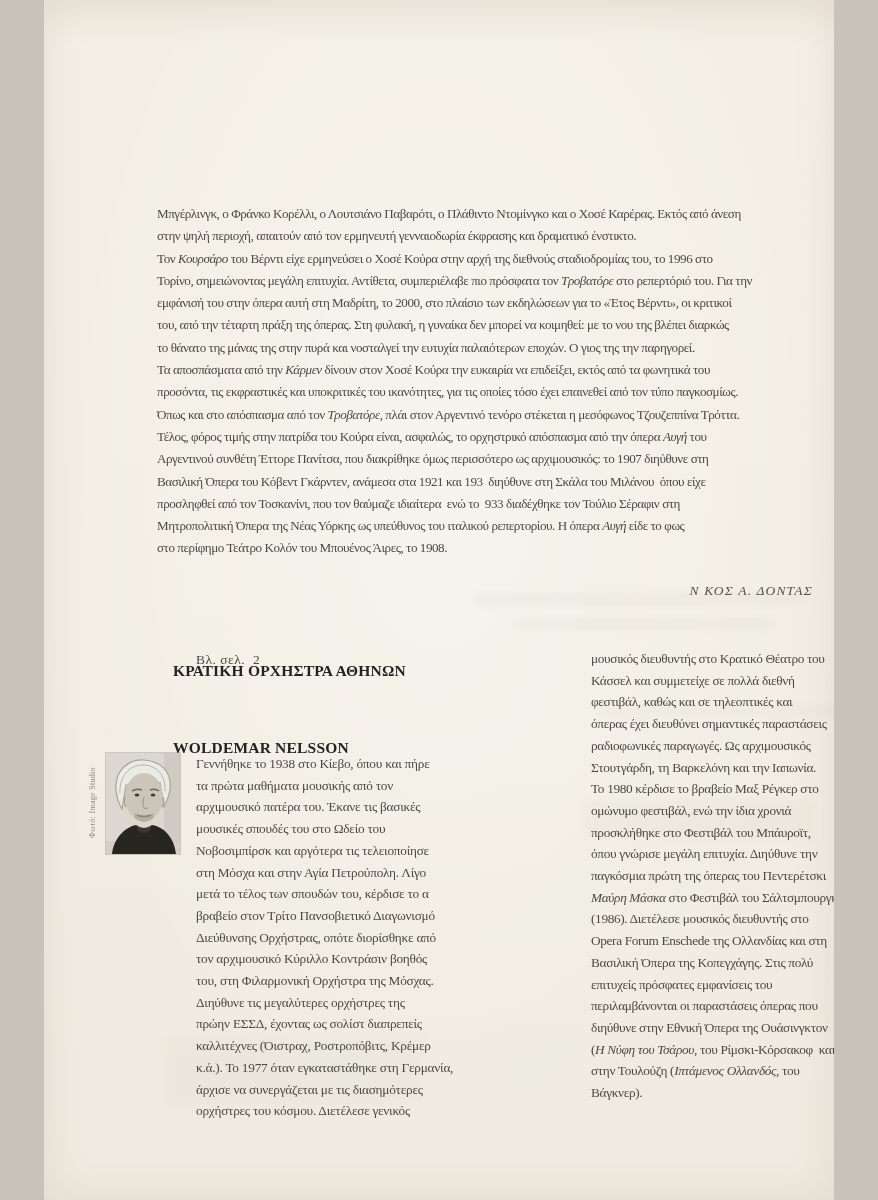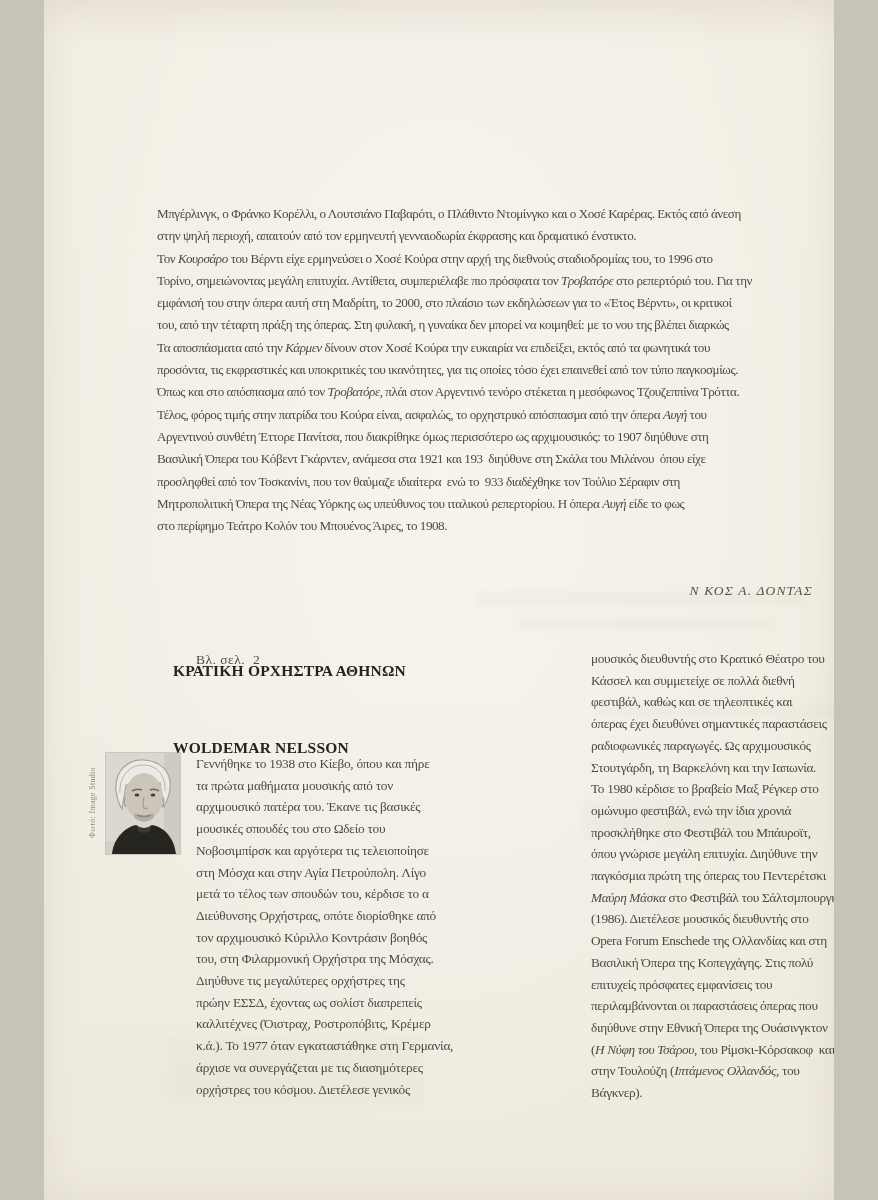--- a/index.html
+++ b/index.html
@@ -65,20 +65,21 @@
   <div class="ghost g4"></div>
   <div class="ghost g5"></div>
 
   <div class="article">
       <div class="t-line"><span>Μπγέρλινγκ, ο Φράνκο Κορέλλι, ο Λουτσιάνο Παβαρότι, ο Πλάθιντο Ντομίνγκο και ο Χοσέ Καρέρας. Εκτός από άνεση</span></div>
       <div class="t-line"><span>στην ψηλή περιοχή, απαιτούν από τον ερμηνευτή γενναιοδωρία έκφρασης και δραματικό ένστικτο.</span></div>
       <div class="t-line"><span>Τον </span><em>Κουρσάρο</em><span> του Βέρντι είχε ερμηνεύσει ο Χοσέ Κούρα στην αρχή της διεθνούς σταδιοδρομίας του, το 1996 στο</span></div>
       <div class="t-line"><span>Τορίνο, σημειώνοντας μεγάλη επιτυχία. Αντίθετα, συμπεριέλαβε πιο πρόσφατα τον </span><em>Τροβατόρε</em><span> στο ρεπερτόριό του. Για την</span></div>
       <div class="t-line"><span>εμφάνισή του στην όπερα αυτή στη Μαδρίτη, το 2000, στο πλαίσιο των εκδηλώσεων για το «Έτος Βέρντι», οι κριτικοί</span></div>
       <div class="t-line"><span>του, από την τέταρτη πράξη της όπερας. Στη φυλακή, η γυναίκα δεν μπορεί να κοιμηθεί: με το νου της βλέπει διαρκώς</span></div>
+      <div class="t-line"><span>το θάνατο της μάνας της στην πυρά και νοσταλγεί την ευτυχία παλαιότερων εποχών. Ο γιος της την παρηγορεί.</span></div>
       <div class="t-line"><span>Τα αποσπάσματα από την </span><em>Κάρμεν</em><span> δίνουν στον Χοσέ Κούρα την ευκαιρία να επιδείξει, εκτός από τα φωνητικά του</span></div>
       <div class="t-line"><span>προσόντα, τις εκφραστικές και υποκριτικές του ικανότητες, για τις οποίες τόσο έχει επαινεθεί από τον τύπο παγκοσμίως.</span></div>
       <div class="t-line"><span>Όπως και στο απόσπασμα από τον </span><em>Τροβατόρε</em><span>, πλάι στον Αργεντινό τενόρο στέκεται η μεσόφωνος Τζουζεππίνα Τρόττα.</span></div>
       <div class="t-line"><span>Τέλος, φόρος τιμής στην πατρίδα του Κούρα είναι, ασφαλώς, το ορχηστρικό απόσπασμα από την όπερα </span><em>Αυγή</em><span> του</span></div>
       <div class="t-line"><span>Αργεντινού συνθέτη Έττορε Πανίτσα, που διακρίθηκε όμως περισσότερο ως αρχιμουσικός: το 1907 διηύθυνε στη</span></div>
       <div class="t-line"><span>Βασιλική Όπερα του Κόβεντ Γκάρντεν, ανάμεσα στα 1921 και 193  διηύθυνε στη Σκάλα του Μιλάνου  όπου είχε</span></div>
       <div class="t-line"><span>προσληφθεί από τον Τοσκανίνι, που τον θαύμαζε ιδιαίτερα  ενώ το  933 διαδέχθηκε τον Τούλιο Σέραφιν στη</span></div>
       <div class="t-line"><span>Μητροπολιτική Όπερα της Νέας Υόρκης ως υπεύθυνος του ιταλικού ρεπερτορίου. Η όπερα </span><em>Αυγή</em><span> είδε το φως</span></div>
       <div class="t-line"><span>στο περίφημο Τεάτρο Κολόν του Μπουένος Άιρες, το 1908.</span></div>
     </div>
@@ -122,20 +123,21 @@
   </div>
 
   <div class="col col-left">
       <div class="t-line"><span>Γεννήθηκε το 1938 στο Κίεβο, όπου και πήρε</span></div>
       <div class="t-line"><span>τα πρώτα μαθήματα μουσικής από τον</span></div>
       <div class="t-line"><span>αρχιμουσικό πατέρα του. Έκανε τις βασικές</span></div>
       <div class="t-line"><span>μουσικές σπουδές του στο Ωδείο του</span></div>
       <div class="t-line"><span>Νοβοσιμπίρσκ και αργότερα τις τελειοποίησε</span></div>
       <div class="t-line"><span>στη Μόσχα και στην Αγία Πετρούπολη. Λίγο</span></div>
       <div class="t-line"><span>μετά το τέλος των σπουδών του, κέρδισε το α</span></div>
+      <div class="t-line"><span>βραβείο στον Τρίτο Πανσοβιετικό Διαγωνισμό</span></div>
       <div class="t-line"><span>Διεύθυνσης Ορχήστρας, οπότε διορίσθηκε από</span></div>
       <div class="t-line"><span>τον αρχιμουσικό Κύριλλο Κοντράσιν βοηθός</span></div>
       <div class="t-line"><span>του, στη Φιλαρμονική Ορχήστρα της Μόσχας.</span></div>
       <div class="t-line"><span>Διηύθυνε τις μεγαλύτερες ορχήστρες της</span></div>
       <div class="t-line"><span>πρώην ΕΣΣΔ, έχοντας ως σολίστ διαπρεπείς</span></div>
       <div class="t-line"><span>καλλιτέχνες (Όιστραχ, Ροστροπόβιτς, Κρέμερ</span></div>
       <div class="t-line"><span>κ.ά.). Το 1977 όταν εγκαταστάθηκε στη Γερμανία,</span></div>
       <div class="t-line"><span>άρχισε να συνεργάζεται με τις διασημότερες</span></div>
       <div class="t-line"><span>ορχήστρες του κόσμου. Διετέλεσε γενικός</span></div>
     </div>

